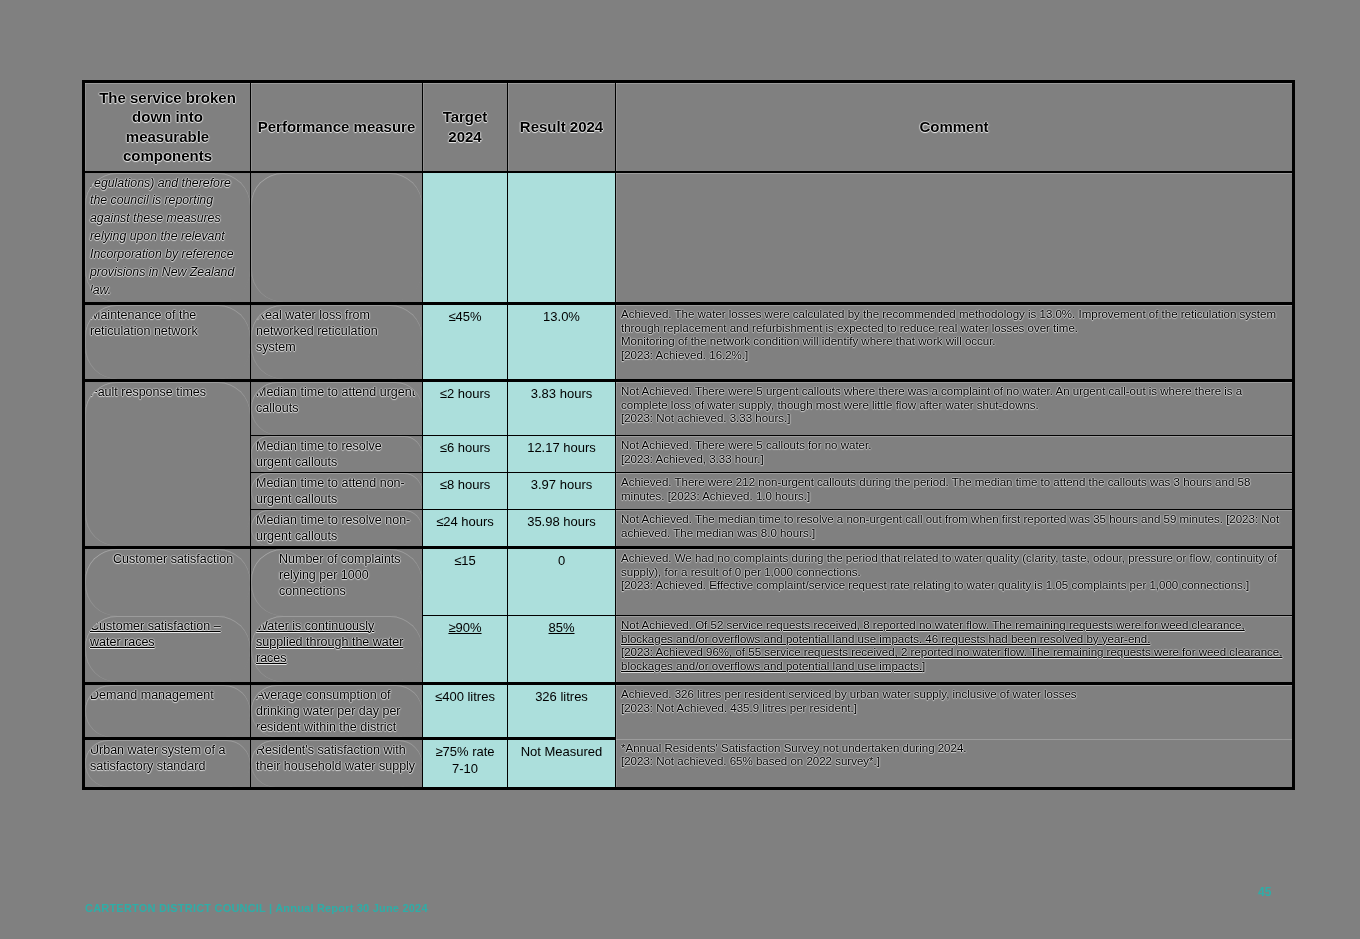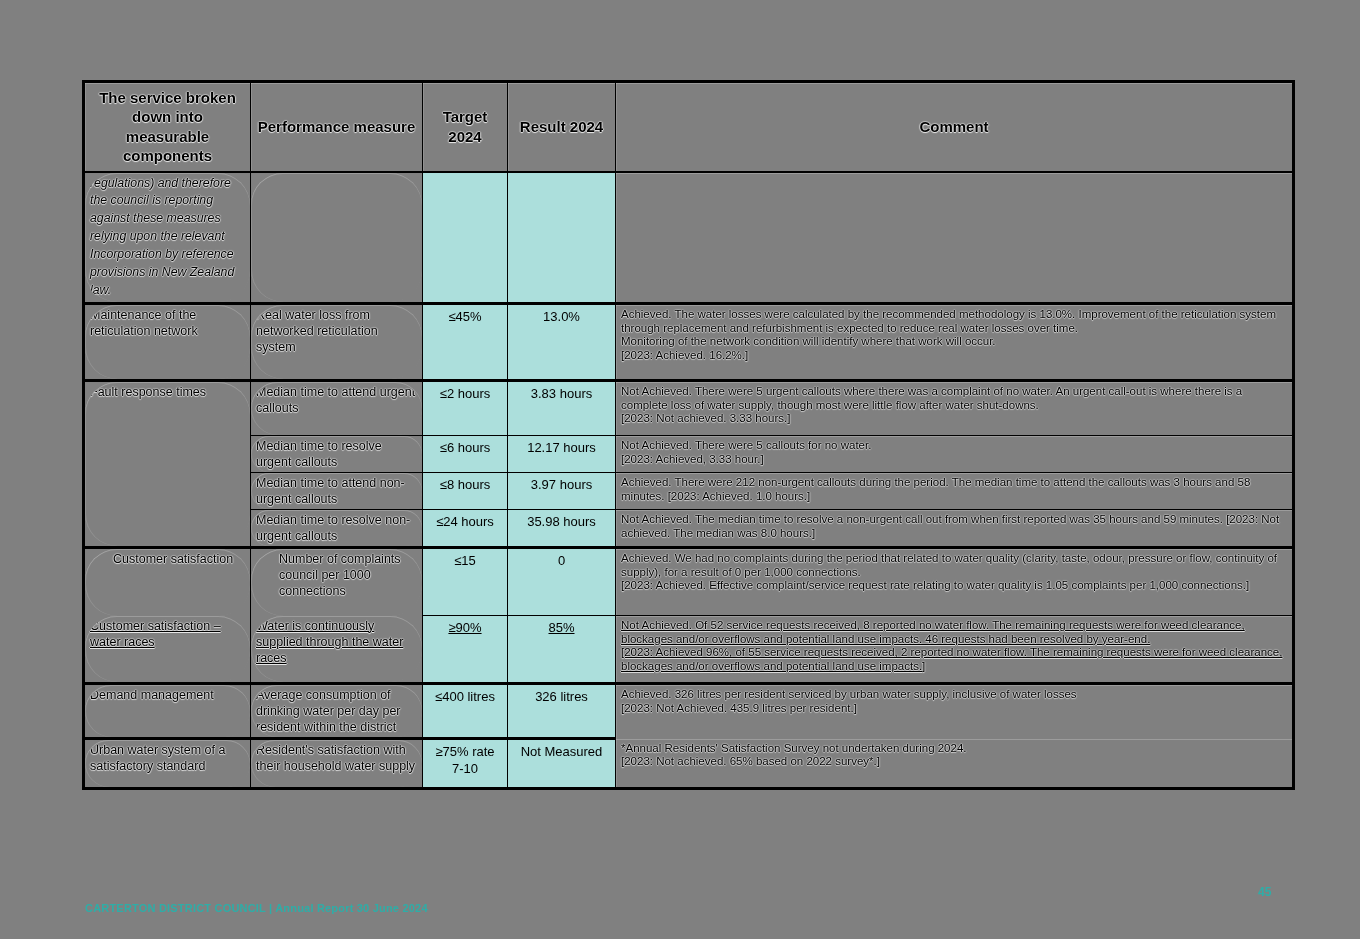--- a/index.html
+++ b/index.html
@@ -170,21 +170,21 @@
   </tr>
   <tr id="r5">
     <td class="meas">Median time to resolve non-urgent callouts</td>
     <td class="tgt">≤24 hours</td>
     <td class="res">35.98 hours</td>
     <td class="cmt">Not Achieved.  The median time to resolve a non-urgent call out from when first reported was 35 hours and 59 minutes. [2023: Not achieved. The median was 8.0 hours.]</td>
   </tr>
 
   <tr id="r6" class="thick">
     <td class="svc">Customer satisfaction</td>
-    <td class="meas">Number of complaints council per 1000 connections</td>
+    <td class="meas">Number of complaints relying per 1000 connections</td>
     <td class="tgt">≤15</td>
     <td class="res">0</td>
     <td class="cmt">Achieved. We had no complaints during the period that related to water quality (clarity, taste, odour, pressure or flow, continuity of supply), for a result of 0 per 1,000 connections.
 [2023: Achieved. Effective complaint/service request rate relating to water quality is 1.05 complaints per 1,000 connections.]</td>
   </tr>
   <tr id="r7">
     <td class="svc">Customer satisfaction – water races</td>
     <td class="meas">Water is continuously supplied through the water races</td>
     <td class="tgt">≥90%</td>
     <td class="res">85%</td>

